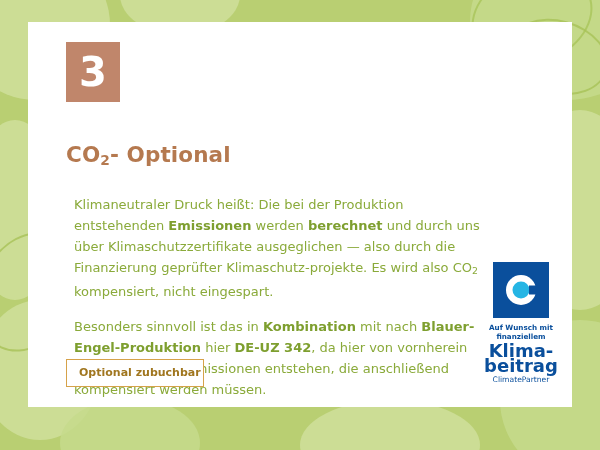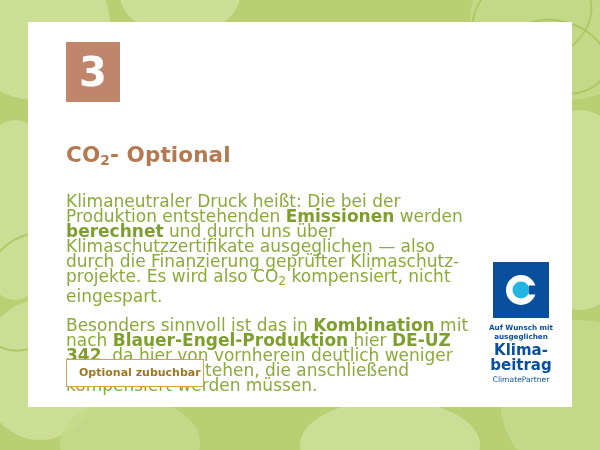--- a/index.html
+++ b/index.html
@@ -97,26 +97,26 @@
   }
   .headline .sub {
     font-size: .64em;
     vertical-align: -.22em;
     font-weight: bold;
   }
 
   
   .body {
     position: absolute;
-    left: 38px;
+    left: 46px;
     top: 172px;
     width: 420px;
     color: #8aaa3a;
-    font-size: 17px;
-    line-height: 15px;
+    font-size: 13px;
+    line-height: 21px;
   }
   .body p { margin: 0 0 14px 0; }
   .body b { color: #7e9f2f; font-weight: bold; }
   .body .sub { font-size: .72em; vertical-align: -.25em; }
 
   
   .optional {
     position: absolute;
     left: 38px;
     top: 337px;
@@ -174,21 +174,21 @@
   .cp-small {
     margin-top: 5px;
     color: #0a4f9c;
     font-size: 7.2px;
     font-weight: bold;
     line-height: 9px;
     text-align: center;
   }
   .cp-big {
     color: #0a4f9c;
-    font-size: 15px;
+    font-size: 18px;
     font-weight: bold;
     line-height: 15px;
     text-align: center;
     margin-top: 2px;
   }
   .cp-name {
     color: #0a4f9c;
     font-size: 7.6px;
     line-height: 10px;
     text-align: center;
@@ -232,21 +232,21 @@
     <div class="optional">Optional zubuchbar</div>
 
     <div class="cp-logo">
       <div class="cp-mark">
         <div class="ring"></div>
         <div class="dot"></div>
         <div class="notch"></div>
       </div>
       <div class="cp-small">
         <span>Auf Wunsch mit</span><br>
-        <span>ausgeglichen</span>
+        <span>finanziellem</span>
       </div>
       <div class="cp-big">
         <span>Klima-</span><br>
         <span>beitrag</span>
       </div>
       <div class="cp-name">ClimatePartner</div>
     </div>
 
   </div>
 </div>

